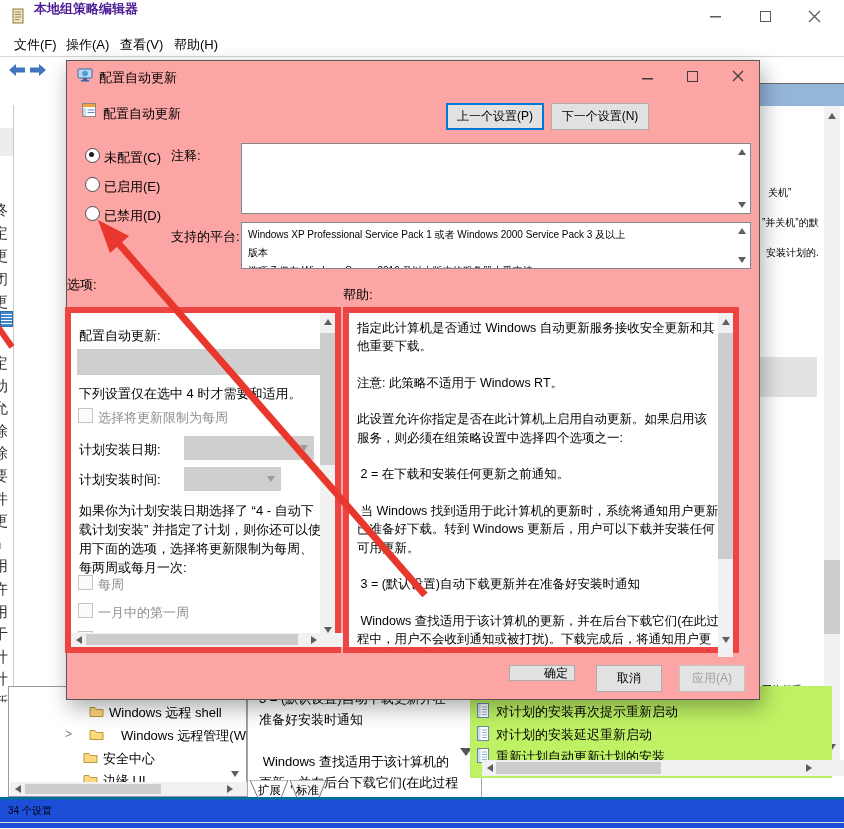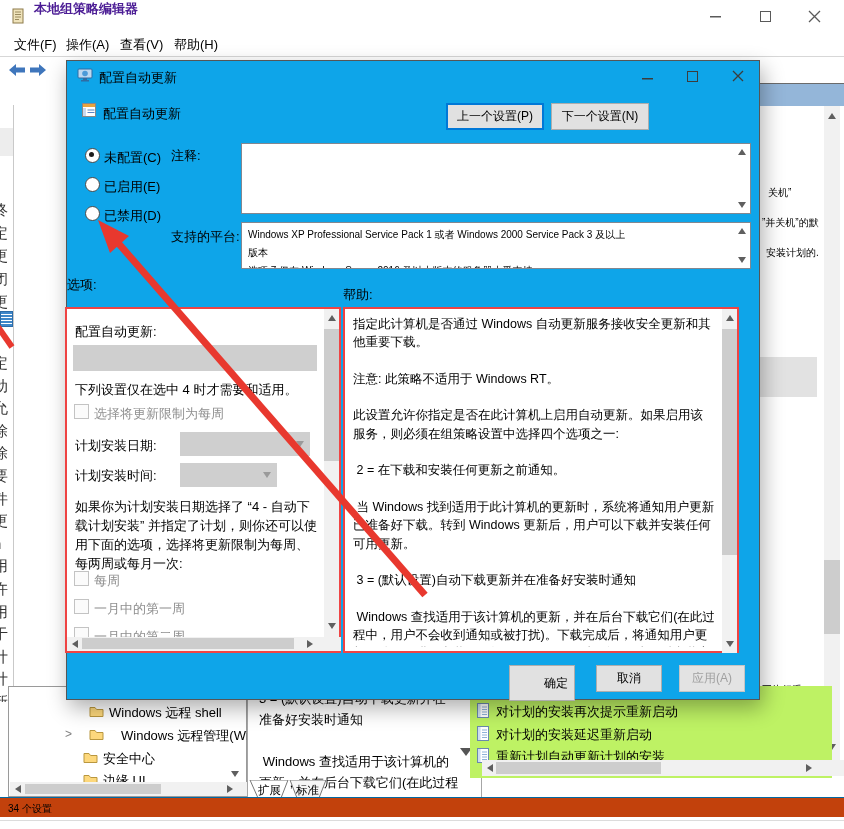--- a/index.html
+++ b/index.html
@@ -14,22 +14,22 @@
   .tri-u{border-left:4px solid transparent;border-right:4px solid transparent;border-bottom:6px solid #5f5f5f;}
   .tri-d{border-left:4px solid transparent;border-right:4px solid transparent;border-top:6px solid #5f5f5f;}
   .tri-l{border-top:4px solid transparent;border-bottom:4px solid transparent;border-right:6px solid #5f5f5f;}
   .tri-r{border-top:4px solid transparent;border-bottom:4px solid transparent;border-left:6px solid #5f5f5f;}
   .cb{width:13px;height:13px;background:#fbfbfb;border:1px solid #c3c3c3;position:absolute;}
   .radio{width:13px;height:13px;border-radius:50%;border:1px solid #4a4a4a;background:#fff;position:absolute;}
   .dot{width:5px;height:5px;border-radius:50%;background:#1c1c1c;position:absolute;left:3px;top:3px;}
   .btn{position:absolute;background:#e1e1e1;border:1px solid #adadad;font-size:12px;display:flex;align-items:center;justify-content:center;box-sizing:border-box;}
   .combo-dis{position:absolute;background:#cfcfcf;}
   .graytxt{color:#8f8f8f;}
-  #dialog{position:absolute;left:66px;top:60px;width:694px;height:640px;background:#0ea5e9;border:1px solid #565656;box-shadow:3px 8px 20px rgba(0,0,0,.32);box-sizing:border-box;z-index:10;}
-  .panel{position:absolute;border:2px solid #ef4444;background:#fff;box-sizing:border-box;}
+  #dialog{position:absolute;left:66px;top:60px;width:694px;height:640px;background:#fca5a5;border:1px solid #565656;box-shadow:3px 8px 20px rgba(0,0,0,.32);box-sizing:border-box;z-index:10;}
+  .panel{position:absolute;border:6px solid #ef4444;background:#fff;box-sizing:border-box;}
   svg text{font-family:"Liberation Sans",sans-serif;font-size:11.5px;fill:#000;}
   #arrow-layer{position:absolute;left:0;top:0;z-index:50;pointer-events:none;}
 </style>
 </head>
 <body>
 
 <div id="screen">
 
   <div class="abs" style="left:0;top:0;width:844px;height:32px;background:#fff;">
     <span class="abs" style="left:10px;top:8px;">
@@ -187,21 +187,21 @@
   <div class="thumb" style="left:496px;top:762px;width:165px;height:12px;"></div>
   <span class="tri tri-r" style="left:806px;top:764px;"></span>
 
   <svg class="abs" style="left:248px;top:780px;" width="90" height="19">
     <polygon points="2,0 40,0 33,18 10,18" fill="#ffffff" stroke="#777"></polygon>
     <polygon points="42,0 78,0 71,18 49,18" fill="#f6f6f6" stroke="#777"></polygon>
     <text x="10" y="14">扩展</text>
     <text x="48" y="14">标准</text>
   </svg>
 
-  <div class="abs" style="left:0;top:797px;width:844px;height:20px;background:#c2410c;border-top:1px solid #0369a1;box-sizing:border-box;">
+  <div class="abs" style="left:0;top:797px;width:844px;height:31px;background:#1d4ed8;border-top:3px solid #0369a1;box-sizing:border-box;">
     <span class="lbl s12" style="left:8px;top:4px;">34 个设置</span>
     <div class="abs" style="left:0;top:22px;width:844px;height:1px;background:#dcdcdc;"></div>
   </div>
 
   <div id="dialog">
 
     <span class="abs" style="left:10px;top:6px;">
       <svg width="16" height="16">
           <rect x="1" y="2" width="14" height="9" rx="1" fill="#bcd8f0" stroke="#2e6da4"></rect>
           <circle cx="8" cy="6.5" r="2.8" fill="#4b9bd8"></circle>
@@ -311,21 +311,21 @@
 
  3 = (默认设置)自动下载更新并在准备好安装时通知
 
  Windows 查找适用于该计算机的更新，并在后台下载它们(在此过程中，用户不会收到通知或被打扰)。下载完成后，将通知用户更新已准备好进行安装。在转到 Windows 更新后，用户可以安装它们。</div>
       <div class="track" style="right:0;top:0;width:15px;height:344px;"></div>
       <span class="tri tri-u" style="right:3px;top:6px;"></span>
       <div class="thumb" style="right:0;top:20px;width:15px;height:226px;"></div>
       <span class="tri tri-d" style="right:3px;bottom:4px;"></span>
     </div>
 
-    <div class="btn" style="left:442px;top:604px;width:66px;height:36px;padding-left:28px;">确定</div>
+    <div class="btn" style="left:442px;top:604px;width:66px;height:16px;padding-left:28px;">确定</div>
     <div class="btn" style="left:529px;top:604px;width:66px;height:27px;">取消</div>
     <div class="btn" style="left:612px;top:604px;width:66px;height:27px;background:#e3e3e3;border-color:#c5c5c5;color:#a0a0a0;">应用(A)</div>
   </div>
 
   <svg id="arrow-layer" width="844" height="829">
     <line x1="425" y1="595" x2="119" y2="244" stroke="#e8382e" stroke-width="7"></line>
     <polygon points="98,220 129,236 110,253" fill="#e8382e"></polygon>
     <line x1="-2" y1="327" x2="12" y2="347" stroke="#e8382e" stroke-width="6"></line>
   </svg>
 

